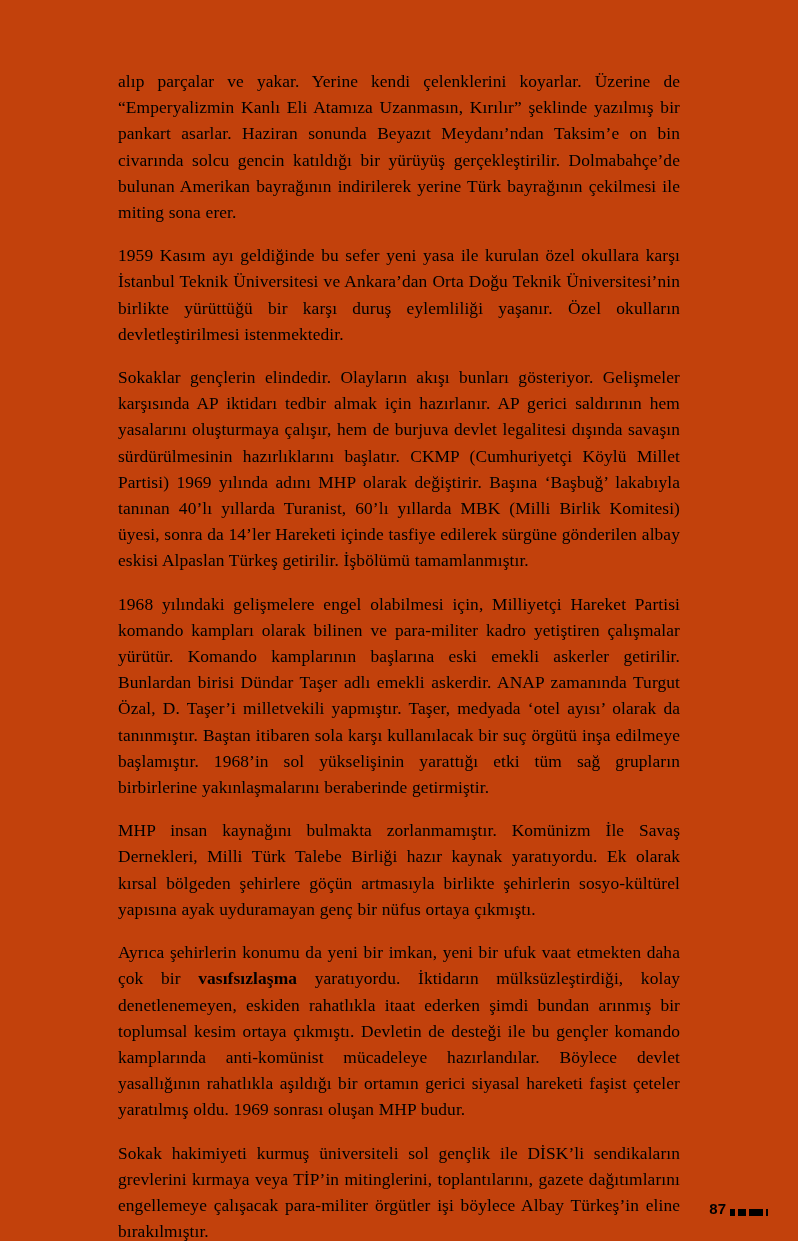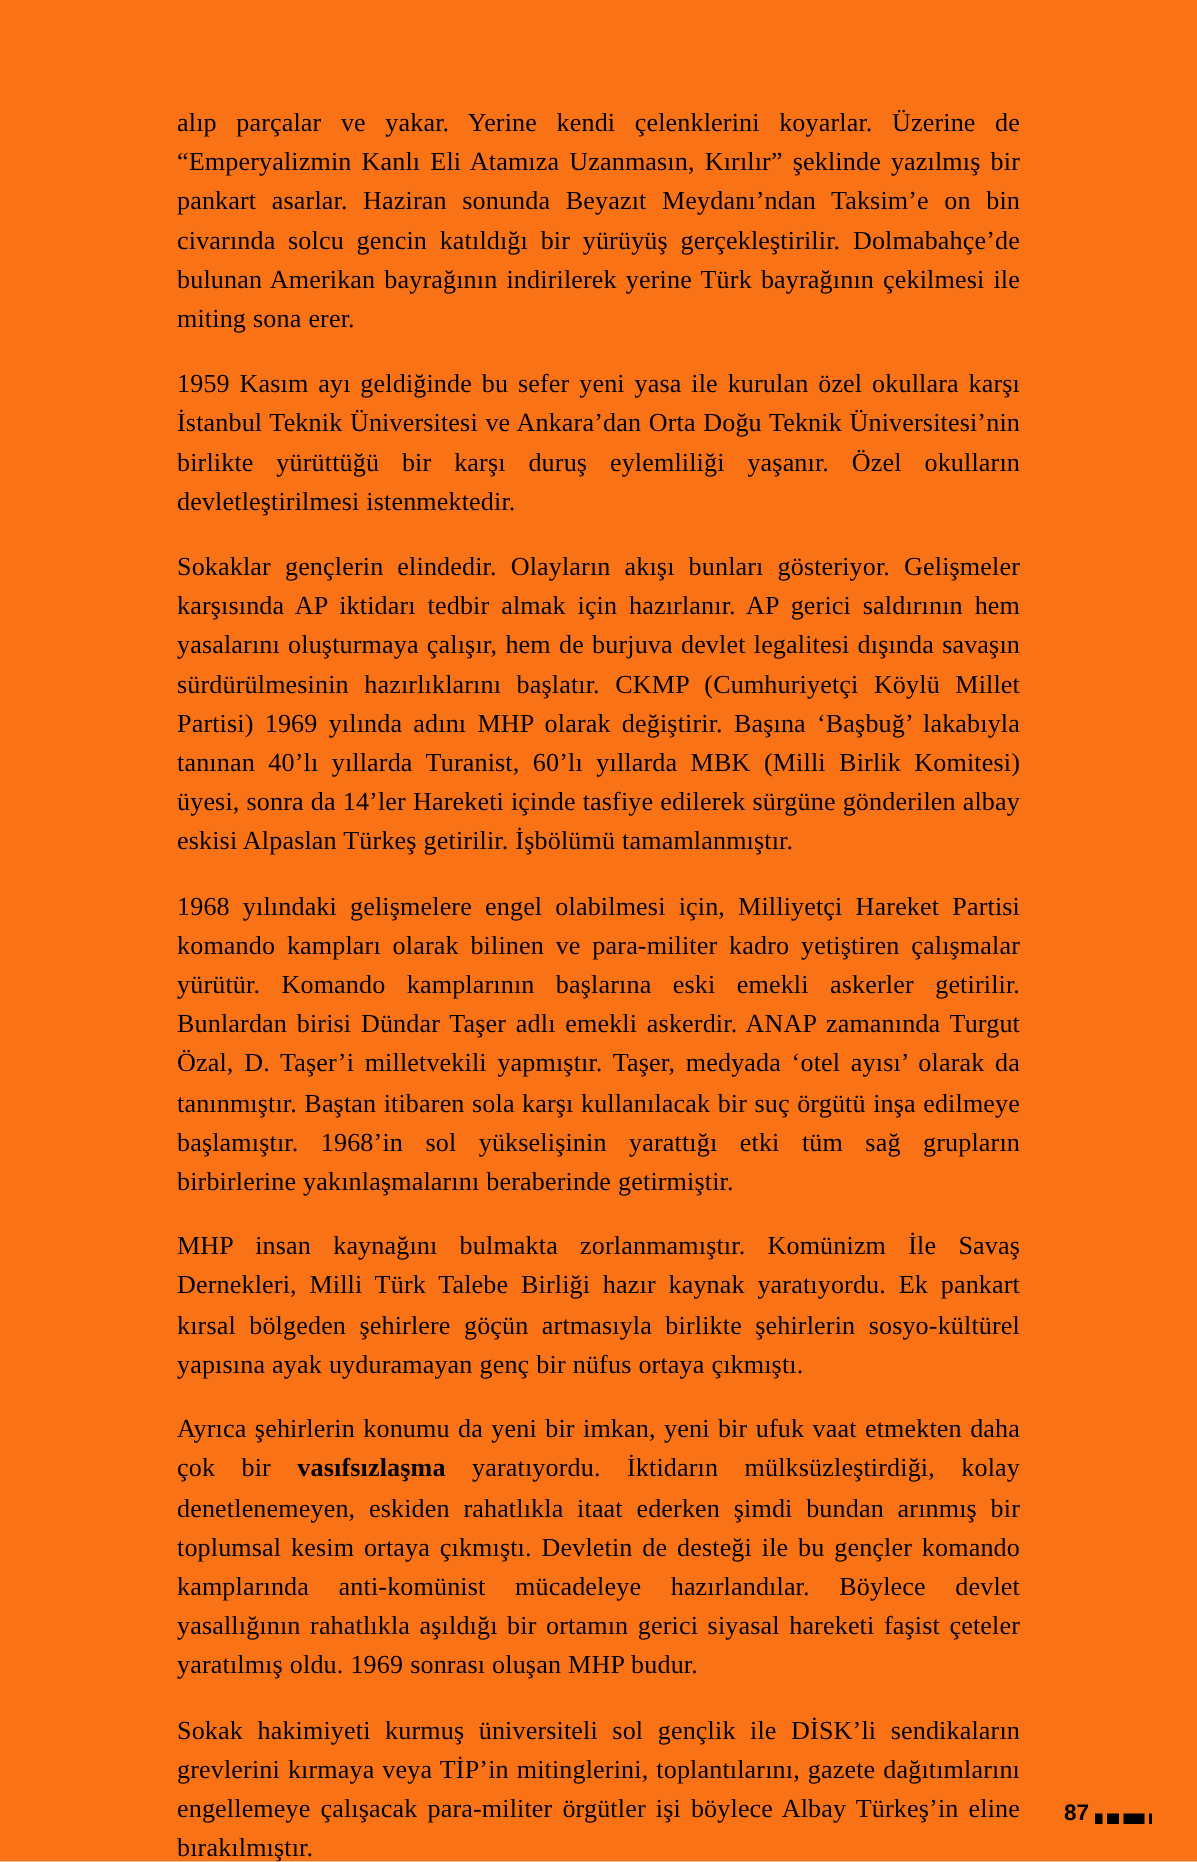--- a/index.html
+++ b/index.html
@@ -14,21 +14,21 @@
     font-family: "Liberation Serif", serif;
     color: #000000;
     overflow: hidden;
   }
   .page {
     position: absolute;
     left: 0;
     top: 0;
     width: 798px;
     height: 1241px;
-    background: #f97316;
+    background: #c2410c;
   }
   .content {
     position: absolute;
     left: 118px;
     top: 68px;
     width: 562px;
   }
   p.para {
     margin: 0 0 17px 0;
     font-family: "Liberation Serif", serif;
@@ -84,21 +84,21 @@
 </style>
 </head>
 <body>
 
 <div class="page">
   <div class="content">
     <p class="para">alıp parçalar ve yakar. Yerine kendi çelenklerini koyarlar. Üzerine de “Emperyalizmin Kanlı Eli Atamıza Uzanmasın, Kırılır” şeklinde yazılmış bir pankart asarlar. Haziran sonunda Beyazıt Meydanı’ndan Taksim’e on bin civarında solcu gencin katıldığı bir yürüyüş gerçekleştirilir. Dolmabahçe’de bulunan Amerikan bayrağının indirilerek yerine Türk bayrağının çekilmesi ile miting sona erer.</p>
     <p class="para">1959 Kasım ayı geldiğinde bu sefer yeni yasa ile kurulan özel okullara karşı İstanbul Teknik Üniversitesi ve Ankara’dan Orta Doğu Teknik Üniversitesi’nin birlikte yürüttüğü bir karşı duruş eylemliliği yaşanır. Özel okulların devletleştirilmesi istenmektedir.</p>
     <p class="para">Sokaklar gençlerin elindedir. Olayların akışı bunları gösteriyor. Gelişmeler karşısında AP iktidarı tedbir almak için hazırlanır. AP gerici saldırının hem yasalarını oluşturmaya çalışır, hem de burjuva devlet legalitesi dışında savaşın sürdürülmesinin hazırlıklarını başlatır. CKMP (Cumhuriyetçi Köylü Millet Partisi) 1969 yılında adını MHP olarak değiştirir. Başına ‘Başbuğ’ lakabıyla tanınan 40’lı yıllarda Turanist, 60’lı yıllarda MBK (Milli Birlik Komitesi) üyesi, sonra da 14’ler Hareketi içinde tasfiye edilerek sürgüne gönderilen albay eskisi Alpaslan Türkeş getirilir. İşbölümü tamamlanmıştır.</p>
     <p class="para">1968 yılındaki gelişmelere engel olabilmesi için, Milliyetçi Hareket Partisi komando kampları olarak bilinen ve para-militer kadro yetiştiren çalışmalar yürütür. Komando kamplarının başlarına eski emekli askerler getirilir. Bunlardan birisi Dündar Taşer adlı emekli askerdir. ANAP zamanında Turgut Özal, D. Taşer’i milletvekili yapmıştır. Taşer, medyada ‘otel ayısı’ olarak da tanınmıştır. Baştan itibaren sola karşı kullanılacak bir suç örgütü inşa edilmeye başlamıştır. 1968’in sol yükselişinin yarattığı etki tüm sağ grupların birbirlerine yakınlaşmalarını beraberinde getirmiştir.</p>
-    <p class="para">MHP insan kaynağını bulmakta zorlanmamıştır. Komünizm İle Savaş Dernekleri, Milli Türk Talebe Birliği hazır kaynak yaratıyordu. Ek pankart kırsal bölgeden şehirlere göçün artmasıyla birlikte şehirlerin sosyo-kültürel yapısına ayak uyduramayan genç bir nüfus ortaya çıkmıştı.</p>
+    <p class="para">MHP insan kaynağını bulmakta zorlanmamıştır. Komünizm İle Savaş Dernekleri, Milli Türk Talebe Birliği hazır kaynak yaratıyordu. Ek olarak kırsal bölgeden şehirlere göçün artmasıyla birlikte şehirlerin sosyo-kültürel yapısına ayak uyduramayan genç bir nüfus ortaya çıkmıştı.</p>
     <p class="para"><span>Ayrıca şehirlerin konumu da yeni bir imkan, yeni bir ufuk vaat etmekten daha çok bir </span><span class="bold-term">vasıfsızlaşma</span><span> yaratıyordu. İktidarın mülksüzleştirdiği, kolay denetlenemeyen, eskiden rahatlıkla itaat ederken şimdi bundan arınmış bir toplumsal kesim ortaya çıkmıştı. Devletin de desteği ile bu gençler komando kamplarında anti-komünist mücadeleye hazırlandılar. Böylece devlet yasallığının rahatlıkla aşıldığı bir ortamın gerici siyasal hareketi faşist çeteler yaratılmış oldu. 1969 sonrası oluşan MHP budur.</span></p>
     <p class="para">Sokak hakimiyeti kurmuş üniversiteli sol gençlik ile DİSK’li sendikaların grevlerini kırmaya veya TİP’in mitinglerini, toplantılarını, gazete dağıtımlarını engellemeye çalışacak para-militer örgütler işi böylece Albay Türkeş’in eline bırakılmıştır.</p>
   </div>
 
   <div class="footer">
     <div class="page-number">87</div>
     <div class="footer-rule">
       <span class="dash d1"></span>
       <span class="dash d2"></span>
       <span class="dash d3"></span>

